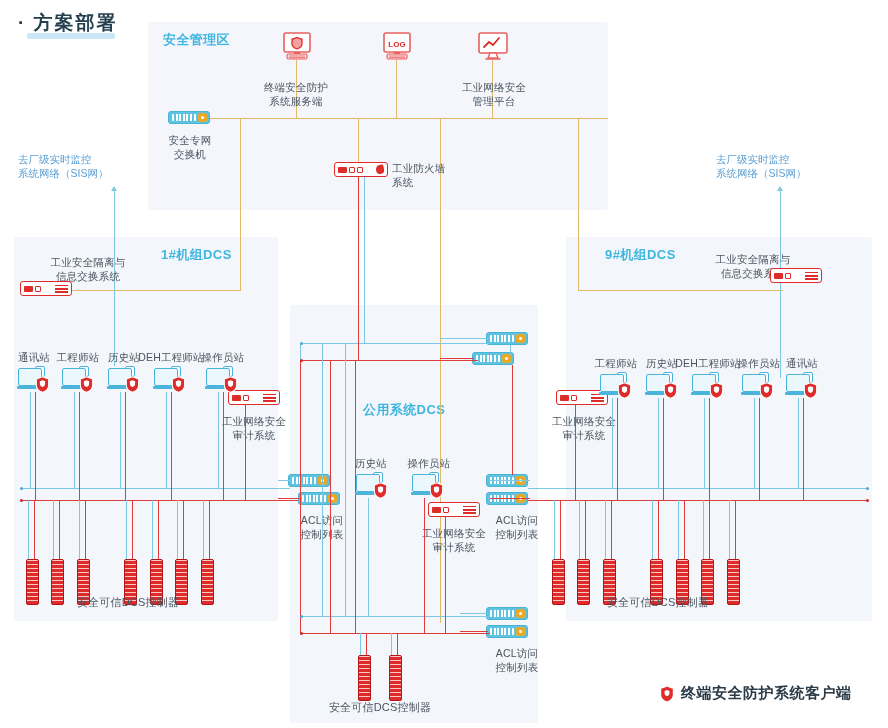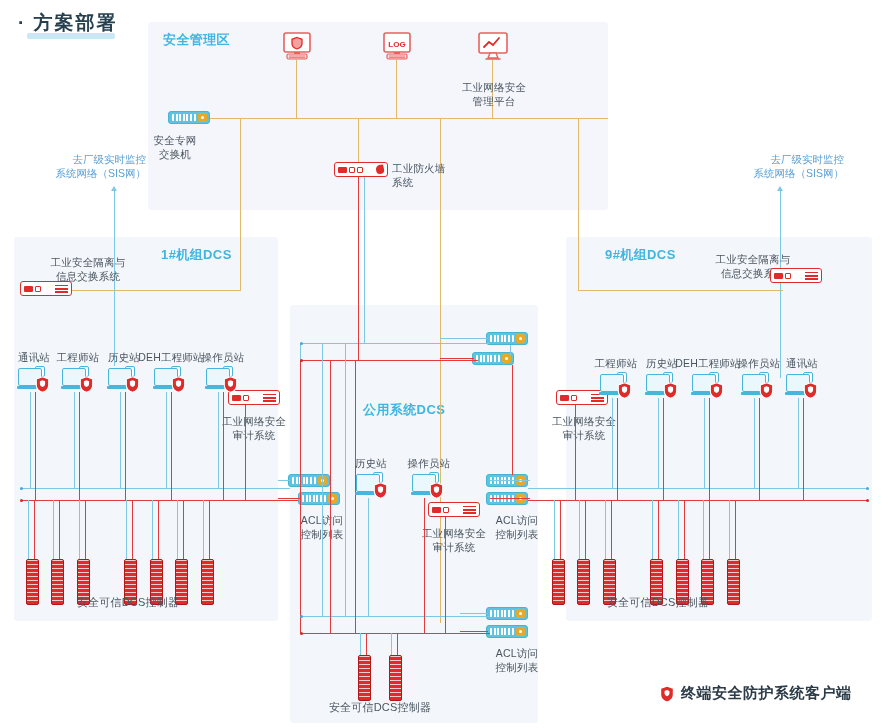--- a/index.html
+++ b/index.html
@@ -10,21 +10,21 @@
   
   .panel{position:absolute;background:#f3f6fa;border-radius:3px;}
   .panel.mgmt{background:#f4f6fc;}
 
   
   .lbl{position:absolute;color:#4a5560;font-size:10.5px;line-height:14px;
        text-align:center;white-space:pre-line;letter-spacing:.2px;}
   .zone-title{position:absolute;color:#3fb6e0;font-size:13px;font-weight:bold;
        letter-spacing:.4px;white-space:nowrap;}
   .blue-lbl{position:absolute;color:#5b9fd4;font-size:10.5px;line-height:14px;
-       text-align:right;white-space:pre-line;}
+       text-align:left;white-space:pre-line;}
 
   
   #page-title{position:absolute;left:18px;top:10px;font-size:19px;color:#26404f;
        font-weight:bold;letter-spacing:2px;text-align:center;}
   #title-underline{position:absolute;left:27px;top:33px;width:88px;height:6px;
        background:#bfe3f2;border-radius:2px;opacity:.85;}
 
   
   .ln{position:absolute;}
   .h{height:0;border-top-width:1px;border-top-style:solid;}
@@ -111,20 +111,22 @@
 
   <div class="dev" style="left:280px;top:32px;">
     <svg width="34" height="30" viewBox="0 0 34 30">
       <rect x="4" y="1" width="26" height="19" rx="2" fill="#fff" stroke="#e8615f" stroke-width="1.6"></rect>
       <path d="M17 5.5 l5 1.8 v4.2 c0 3-2.3 4.6-5 5.5 c-2.7-.9-5-2.5-5-5.5 V7.3 z" fill="#f3a2a0" stroke="#e02b2b" stroke-width="1.3"></path>
       <rect x="7" y="22" width="20" height="5" rx="1.5" fill="#fbdede" stroke="#e8615f" stroke-width="1.2"></rect>
       <path d="M9 24 h16 M9 25.6 h16" stroke="#e8615f" stroke-width=".8"></path>
       <path d="M14 20 h6 v2 h-6z" fill="#e8615f"></path>
     </svg>
   </div>
+  <div class="lbl" style="left:240px;top:80px;width:112px;">终端安全防护
+系统服务端</div>
 
   <div class="dev" style="left:380px;top:32px;">
     <svg width="34" height="30" viewBox="0 0 34 30">
       <rect x="4" y="1" width="26" height="19" rx="2" fill="#fff" stroke="#e8615f" stroke-width="1.6"></rect>
       <text x="17" y="14.5" font-size="8" font-family="Liberation Sans, sans-serif" font-weight="bold" fill="#e02b2b" text-anchor="middle">LOG</text>
       <rect x="7" y="22" width="20" height="5" rx="1.5" fill="#fbdede" stroke="#e8615f" stroke-width="1.2"></rect>
       <path d="M9 24 h16 M9 25.6 h16" stroke="#e8615f" stroke-width=".8"></path>
       <path d="M14 20 h6 v2 h-6z" fill="#e8615f"></path>
     </svg>
   </div>
@@ -137,21 +139,21 @@
       <path d="M10 27 h14" stroke="#e8615f" stroke-width="1.6" stroke-linecap="round"></path>
     </svg>
   </div>
   <div class="lbl" style="left:440px;top:80px;width:108px;">工业网络安全
 管理平台</div>
 
   <div class="dev switch" style="left:168px;top:111px;">
     <div class="ports"></div>
     <div class="led"></div>
   </div>
-  <div class="lbl" style="left:140px;top:133px;width:70px;">安全专网
+  <div class="lbl" style="left:155px;top:133px;width:70px;">安全专网
 交换机</div>
 
   <div class="dev sec-box" style="left:334px;top:162px;width:54px;">
     <div class="blk"></div>
     <div class="sm"></div>
     <div class="sm"></div>
     <div class="flame"></div>
   </div>
   <div class="lbl" style="left:392px;top:161px;width:82px;text-align:left;">工业防火墙
 系统</div>

